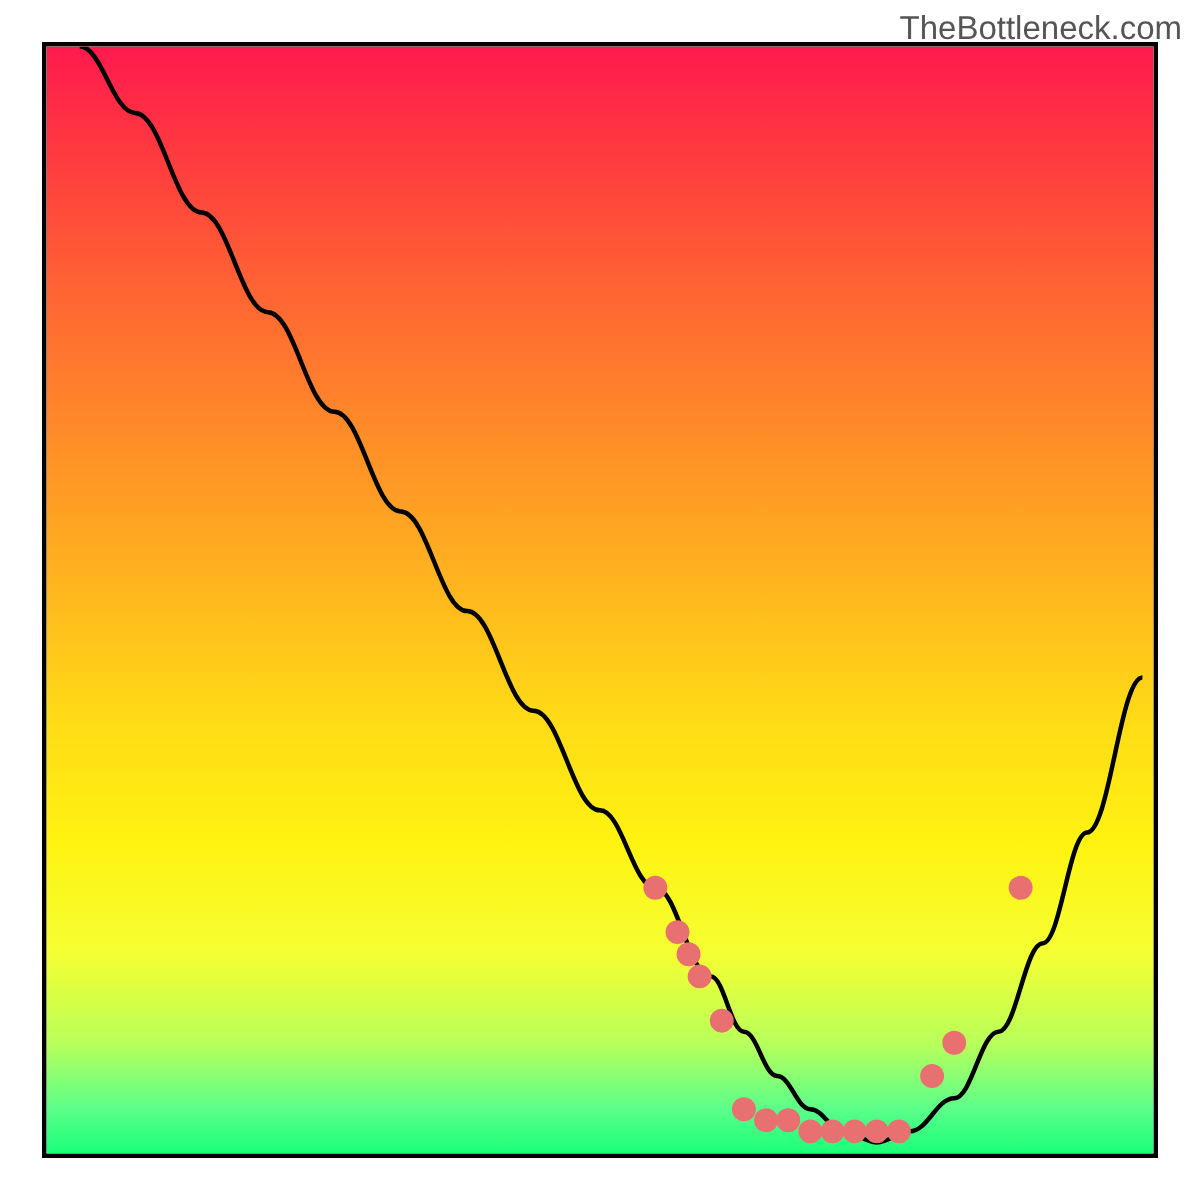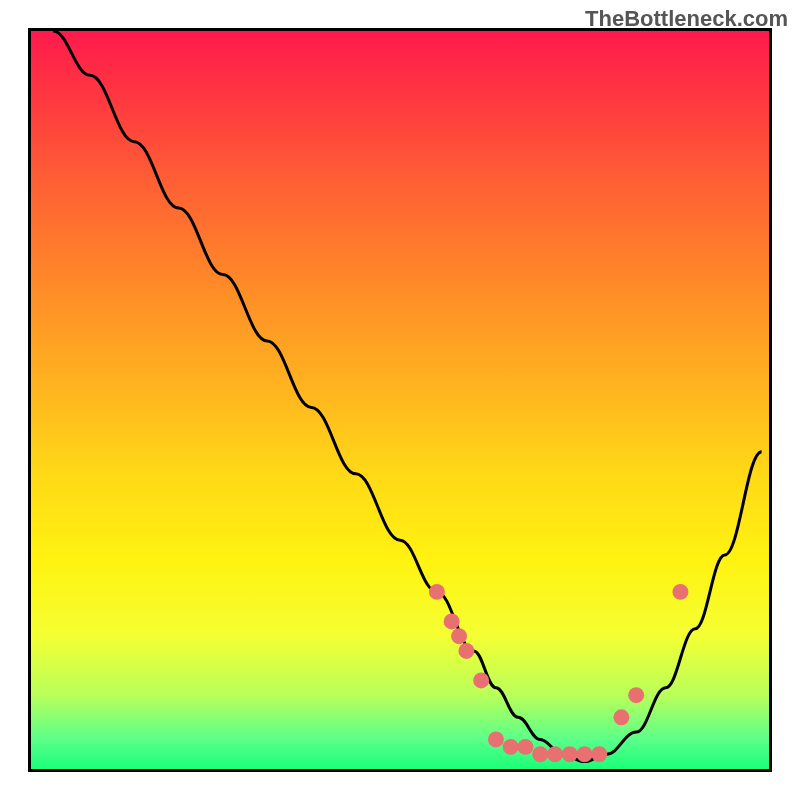--- a/index.html
+++ b/index.html
@@ -15,21 +15,21 @@
     width: 800px;
     height: 800px;
     background: #ffffff;
   }
   .watermark {
     position: absolute;
     top: 6px;
     right: 12px;
     color: #555;
     font-size: 22px;
-    font-weight: 700;
+    font-weight: 400;
     z-index: 10;
   }
   .plot-area {
     position: absolute;
     left: 28px;
     top: 28px;
     width: 744px;
     height: 744px;
     border: 3px solid #000;
     box-sizing: border-box;

